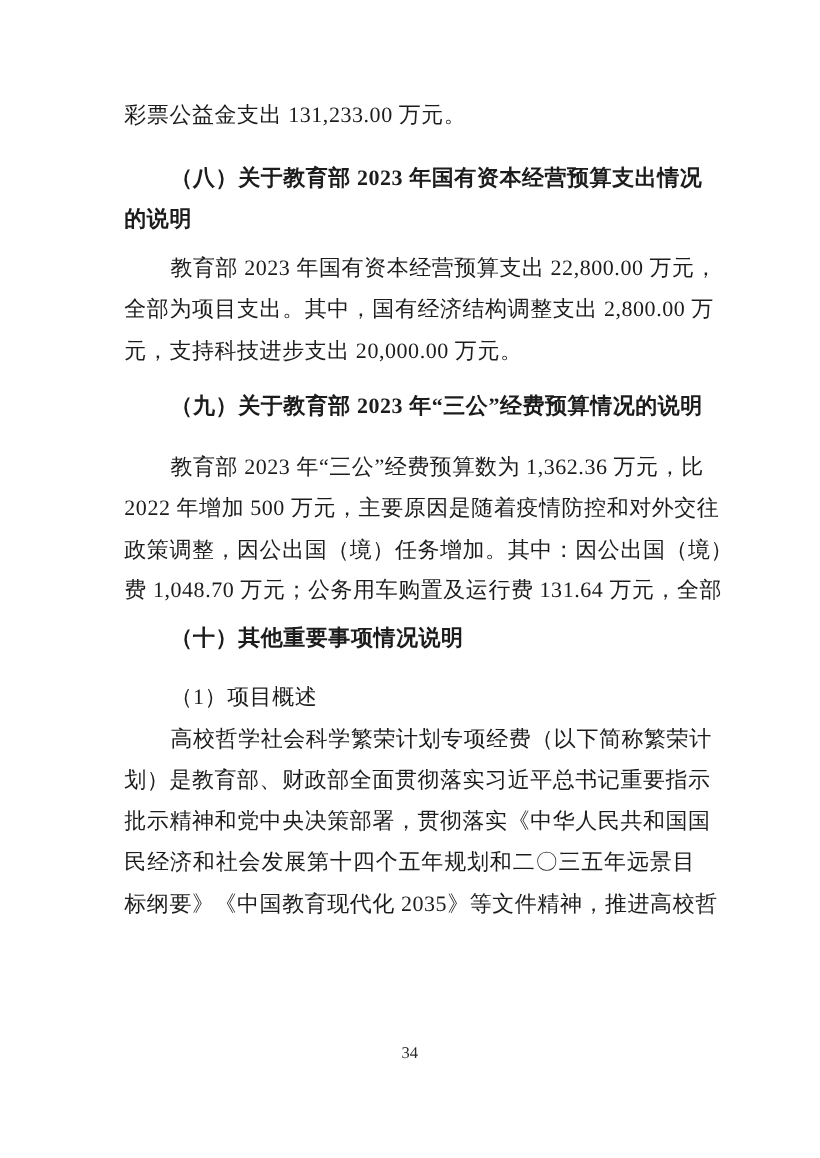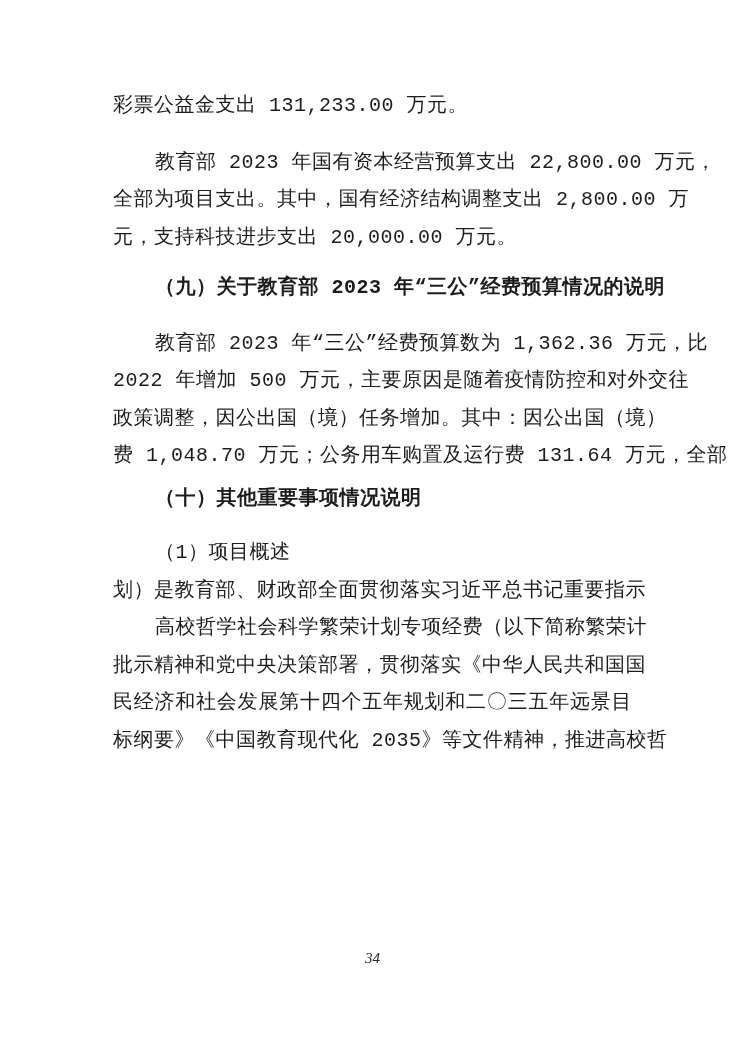--- a/index.html
+++ b/index.html
@@ -10,21 +10,20 @@
     background: #ffffff;
     color: #1c1c1c;
     font-family: "Liberation Serif", "DejaVu Serif", serif;
     overflow: hidden;
   }
   .content {
     position: absolute;
     left: 113px;
     top: 87px;
     width: 519px;
-    font-family: Liberation Mono, monospace;
   }
   .para { margin: 0; }
   .line {
     font-size: 20px;
     line-height: 37.5px;
     height: 37.5px;
     white-space: nowrap;
     letter-spacing: 0.5px;
   }
   .indent { text-indent: 42px; }
@@ -43,34 +42,35 @@
   .mt-p5  { margin-top: 17px; }
   .footer {
     position: absolute;
     top: 948px;
     left: 0;
     width: 745px;
     text-align: center;
     font-size: 15px;
     line-height: 20px;
     color: #2a2a2a;
-    font-style: italic;
   }
 </style>
 </head>
 <body>
 
 <div class="page">
   <div class="content">
 
     <div class="para">
       <div class="line">彩票公益金支出 131,233.00 万元。</div>
     </div>
 
     <div class="para heading mt-h8">
+      <div class="line indent full">（八）关于教育部 2023 年国有资本经营预算支出情况</div>
+      <div class="line">的说明</div>
     </div>
 
     <div class="para mt-p2">
       <div class="line indent full">教育部 2023 年国有资本经营预算支出 22,800.00 万元，</div>
       <div class="line full">全部为项目支出。其中，国有经济结构调整支出 2,800.00 万</div>
       <div class="line">元，支持科技进步支出 20,000.00 万元。</div>
     </div>
 
     <div class="para heading mt-h9">
       <div class="line indent full">（九）关于教育部 2023 年“三公”经费预算情况的说明</div>
@@ -86,22 +86,22 @@
     <div class="para heading mt-h10">
       <div class="line indent">（十）其他重要事项情况说明</div>
     </div>
 
 
     <div class="para mt-p5">
       <div class="line indent">（1）项目概述</div>
     </div>
 
     <div class="para">
+      <div class="line indent full">高校哲学社会科学繁荣计划专项经费（以下简称繁荣计</div>
       <div class="line full">划）是教育部、财政部全面贯彻落实习近平总书记重要指示</div>
-      <div class="line indent full">高校哲学社会科学繁荣计划专项经费（以下简称繁荣计</div>
       <div class="line full">批示精神和党中央决策部署，贯彻落实《中华人民共和国国</div>
       <div class="line full">民经济和社会发展第十四个五年规划和二〇三五年远景目</div>
       <div class="line full">标纲要》《中国教育现代化 2035》等文件精神，推进高校哲</div>
     </div>
 
   </div>
 
   <div class="footer">34</div>
 </div>
 

